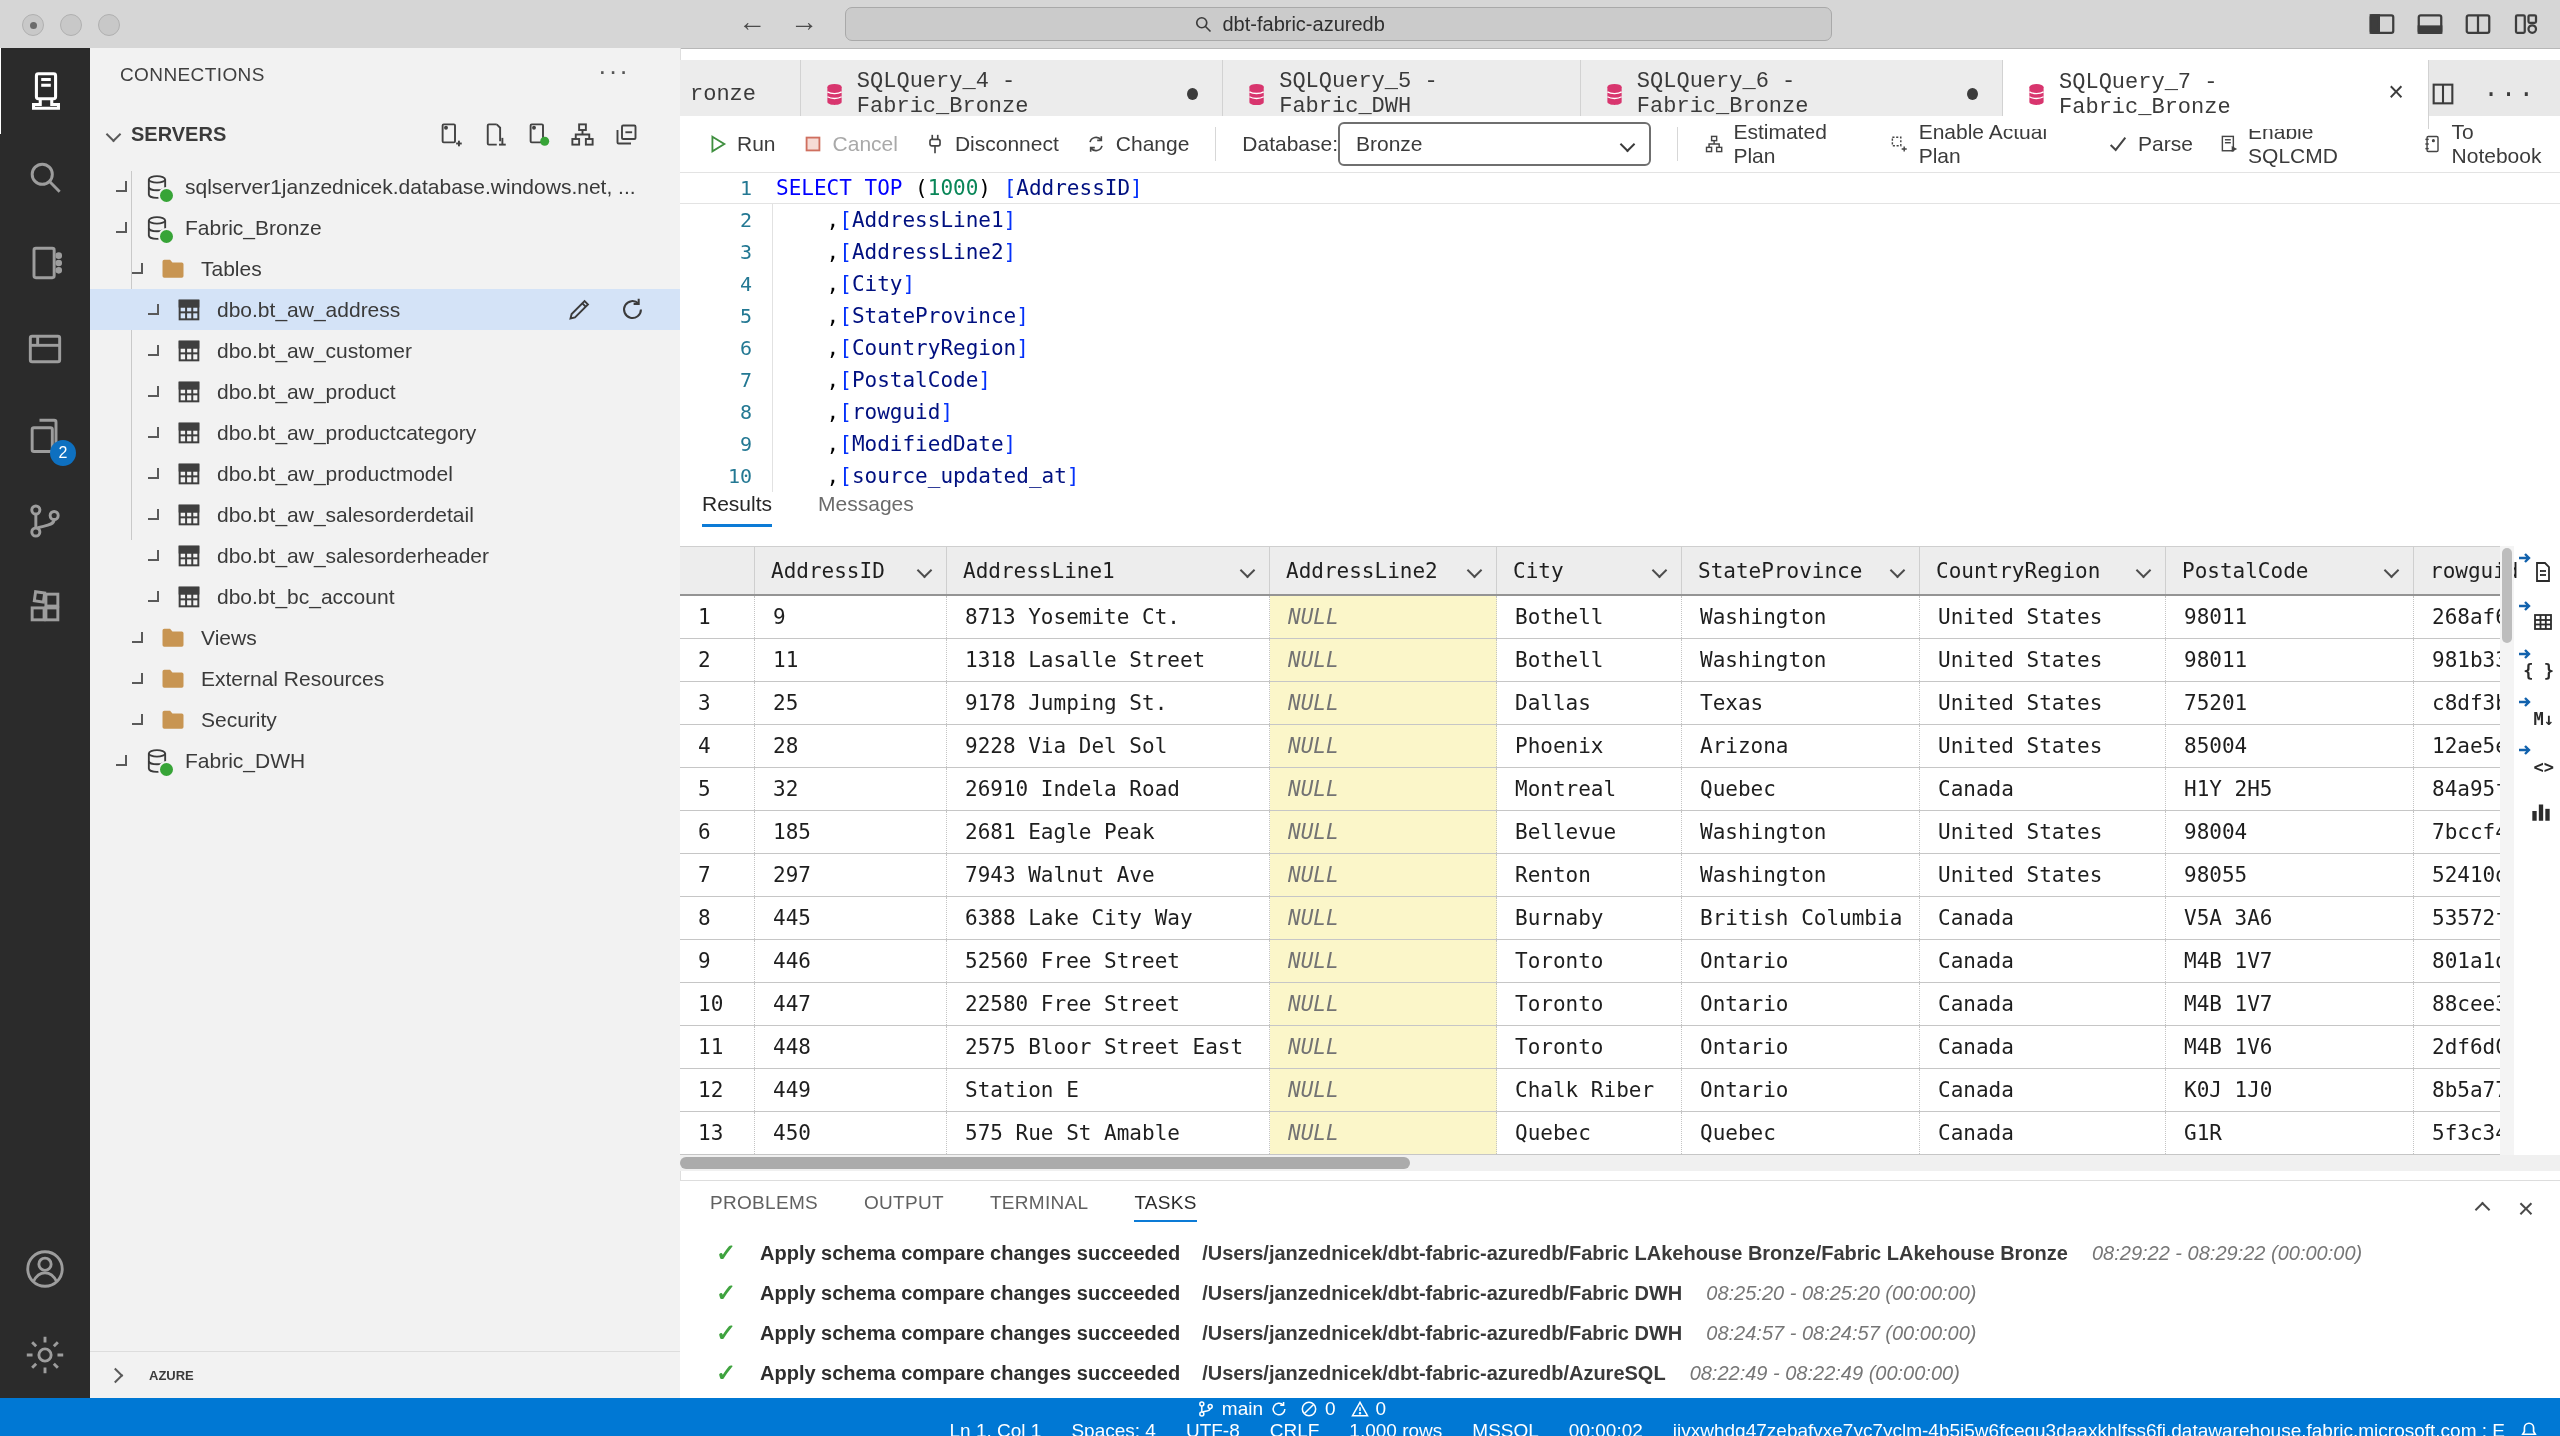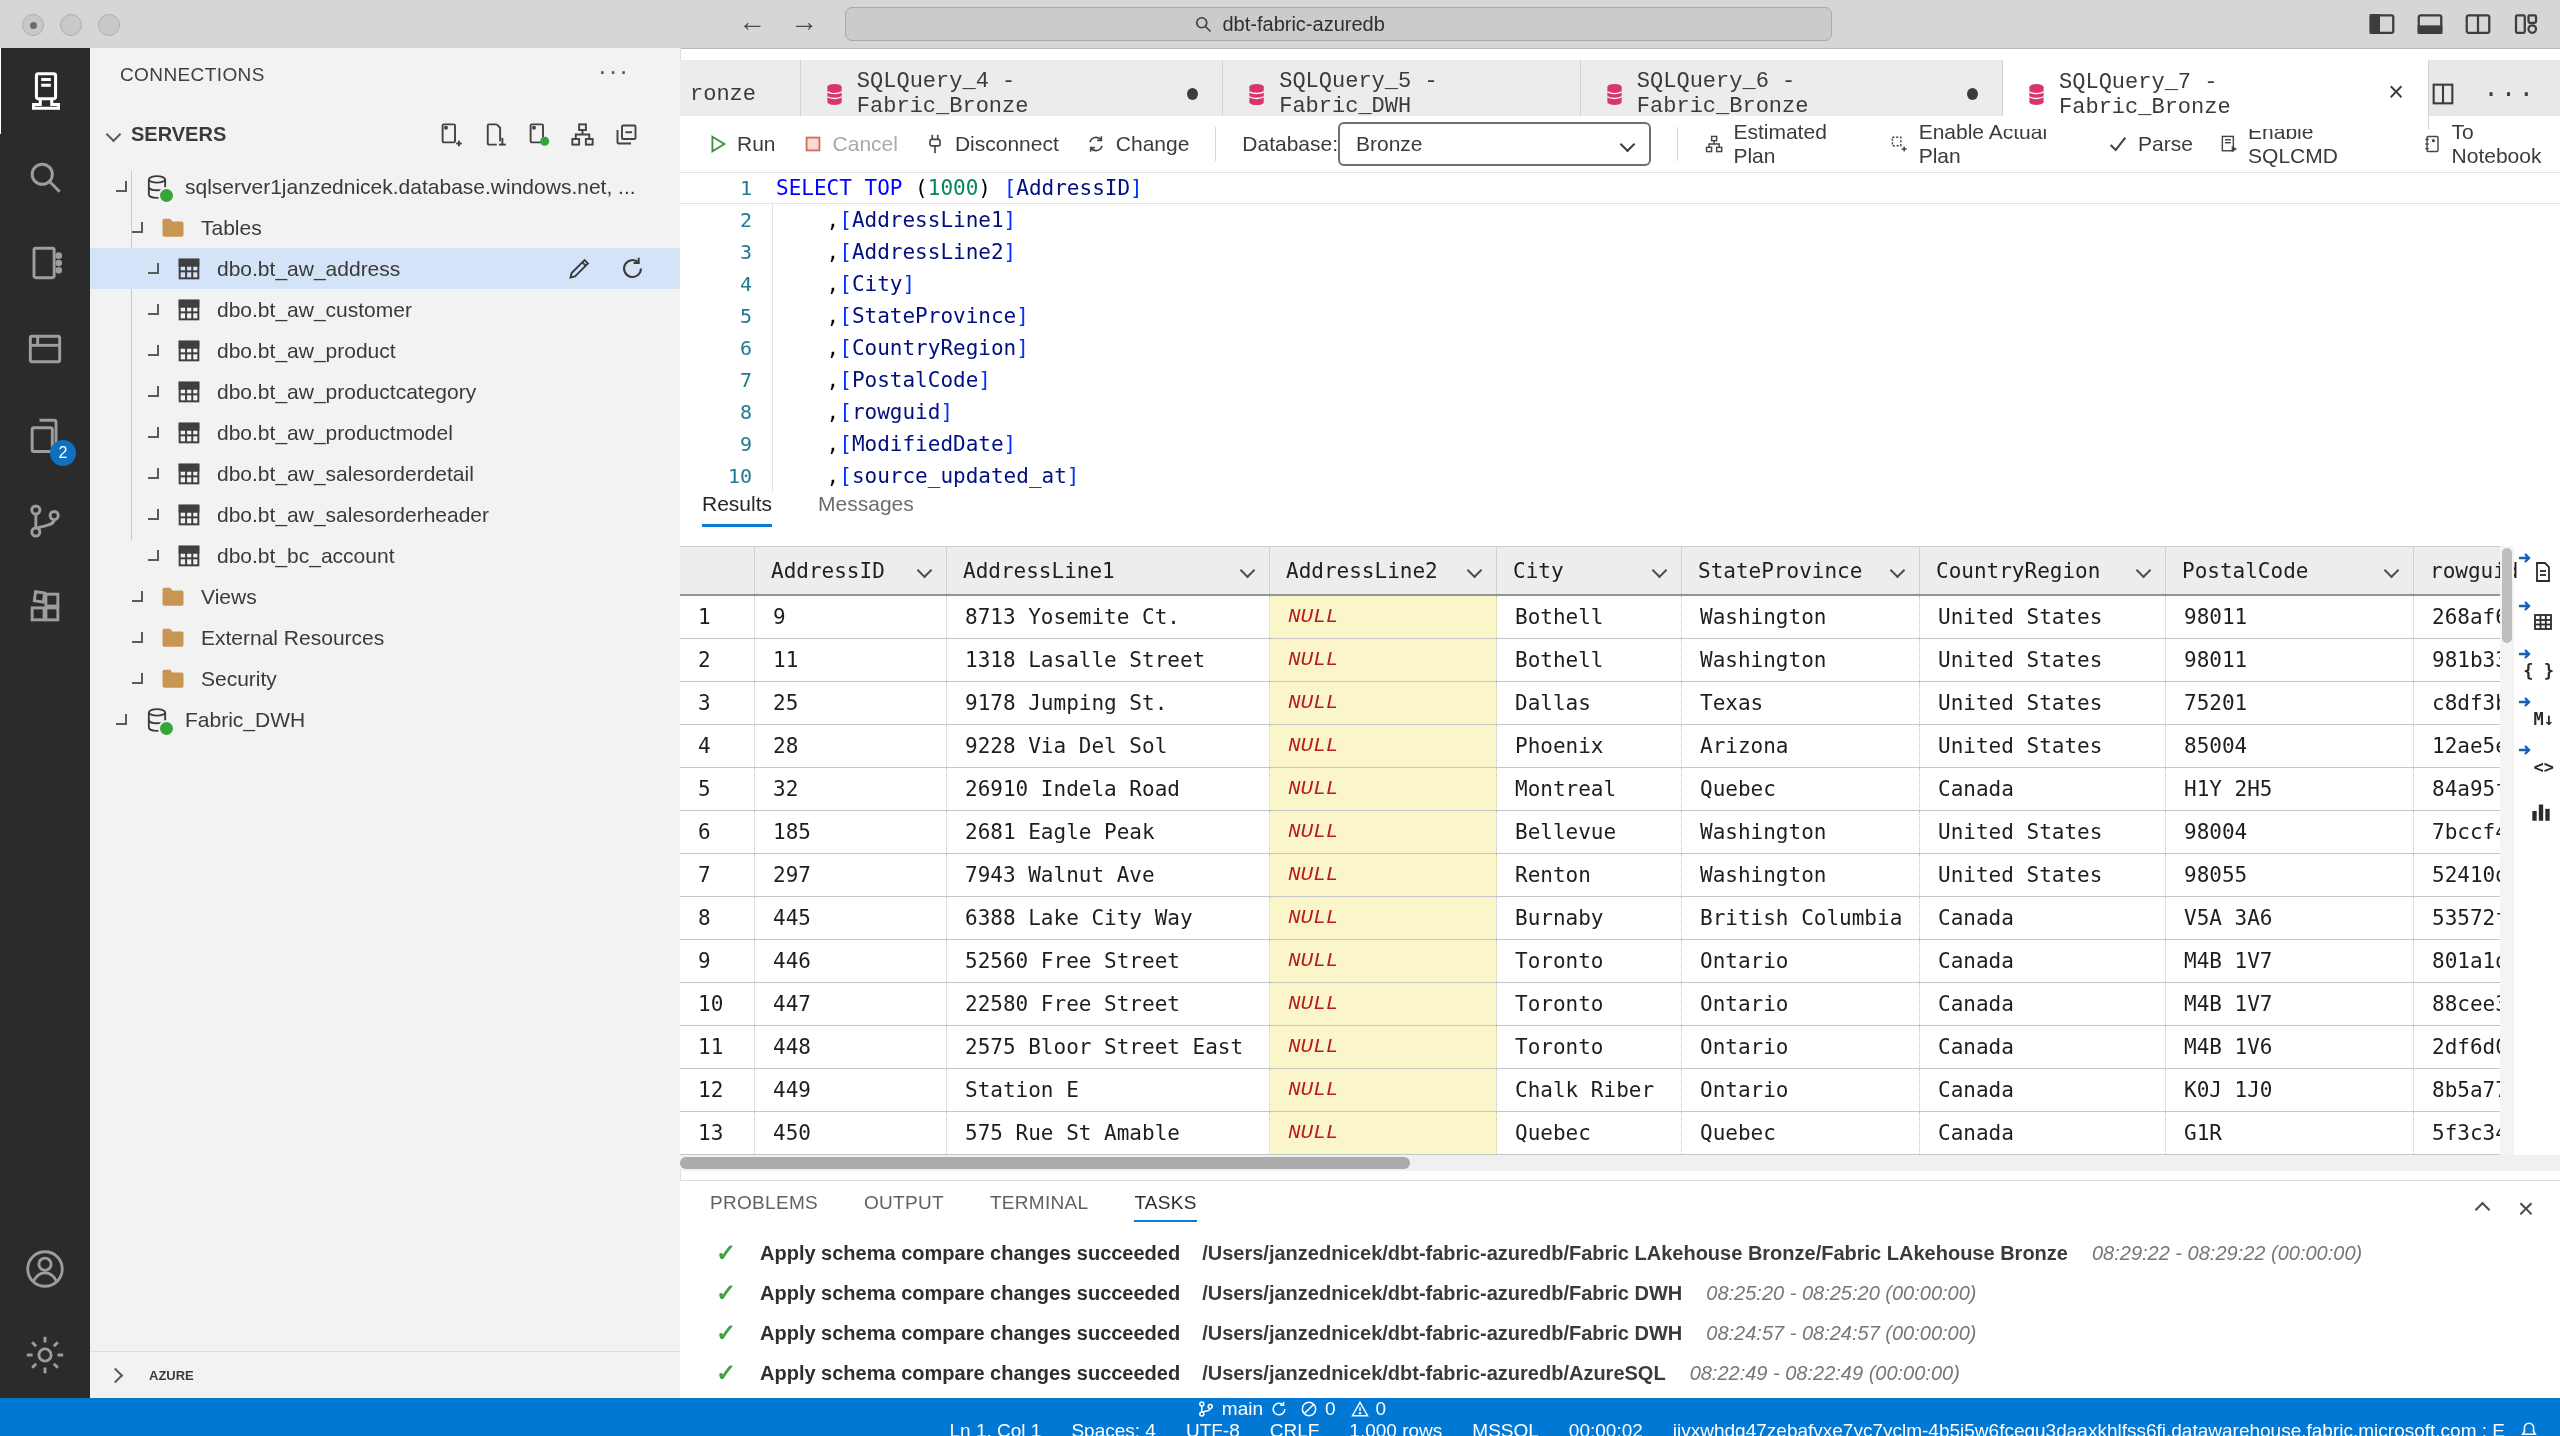--- a/index.html
+++ b/index.html
@@ -97,21 +97,21 @@
 
   .grid{position:absolute;left:680px;top:546px;width:1834px;height:609px;font-family:"DejaVu Sans Mono",monospace;font-size:21px;background:#fff;}
   .ghead{display:flex;height:50px;background:#ededed;border-top:1px solid #cfcfcf;border-bottom:2px solid #949494;box-sizing:border-box;}
   .gh-cell{display:flex;align-items:center;border-right:1px solid #cfcfcf;box-sizing:border-box;color:#1f1f1f;}
   .gh-cell .hl{margin-left:16px;}
   .gh-cell .chev{width:9px;height:9px;border-right:2px solid #4d4d4d;border-bottom:2px solid #4d4d4d;transform:rotate(45deg);margin-left:auto;margin-right:16px;}
   .grow{display:flex;height:43px;line-height:42px;border-bottom:1px solid #c6c6c6;box-sizing:border-box;}
   .gc{border-right:1px dotted #c4c4c4;box-sizing:border-box;padding-left:18px;overflow:hidden;white-space:nowrap;color:#1e1e1e;}
   .c0{width:75px;}.c1{width:192px;}.c2{width:323px;}.c3{width:227px;}.c4{width:185px;}
   .c5{width:238px;}.c6{width:246px;}.c7{width:248px;}.c8{width:86px;border-right:none;}
-  .nullcell{background:#fbf6c9;font-style:italic;color:#b91c1c;font-family:Liberation Mono, monospace;}
+  .nullcell{background:#fbf6c9;font-style:italic;color:#737373;}
   .vscroll{position:absolute;left:1820px;top:0;width:14px;height:609px;background:#f4f4f4;}
   .vscroll .thumb{position:absolute;left:2px;top:2px;width:10px;height:95px;background:#bdbdbd;border-radius:5px;}
   .expstrip{position:absolute;left:2514px;top:552px;width:46px;display:flex;flex-direction:column;gap:16px;align-items:center;}
   .exp{position:relative;width:34px;height:32px;display:flex;align-items:flex-end;justify-content:flex-end;}
   .exp .g{font-family:"DejaVu Sans Mono",monospace;font-weight:bold;font-size:17px;color:#2b2b2b;line-height:1;}
   .exp .arr{position:absolute;left:-2px;top:-2px;}
   .hscroll{position:absolute;left:680px;top:1155px;width:1880px;height:16px;background:#f0f0f0;}
   .hscroll .thumb{position:absolute;left:0;top:2px;width:730px;height:12px;background:#ababab;border-radius:6px;}
 
   
@@ -317,20 +317,34 @@
             <path d="M5 5.5v13c0 1.6 3.1 2.8 7 2.8s7-1.2 7-2.8v-13"></path>
             <path d="M5 12c0 1.6 3.1 2.8 7 2.8s7-1.2 7-2.8"></path>
           </svg>
           <span class="gdot"></span>
         </span>
 
         <span class="tlabel">sqlserver1janzednicek.database.windows.net, ...</span>
 
       </div>
 
+      <div class="t-item lvl0 db expanded">
+        <span class="tchev cv"></span>
+        <span class="ic ic-db">
+          <svg width="28" height="28" viewBox="0 0 24 24" fill="none" stroke="#3b3b3b" stroke-width="1.6">
+            <ellipse cx="12" cy="5.5" rx="7" ry="2.8"></ellipse>
+            <path d="M5 5.5v13c0 1.6 3.1 2.8 7 2.8s7-1.2 7-2.8v-13"></path>
+            <path d="M5 12c0 1.6 3.1 2.8 7 2.8s7-1.2 7-2.8"></path>
+          </svg>
+          <span class="gdot"></span>
+        </span>
+
+        <span class="tlabel">Fabric_Bronze</span>
+
+      </div>
 
       <div class="t-item lvl1 folder expanded">
         <span class="tchev cv"></span>
 
         <span class="ic ic-folder">
           <svg width="28" height="28" viewBox="0 0 24 24">
             <path fill="#c89552" d="M3 5.5A1.5 1.5 0 0 1 4.5 4h5l2 2.5h8A1.5 1.5 0 0 1 21 8v10a1.5 1.5 0 0 1-1.5 1.5h-15A1.5 1.5 0 0 1 3 18z"></path>
           </svg>
         </span>
 

